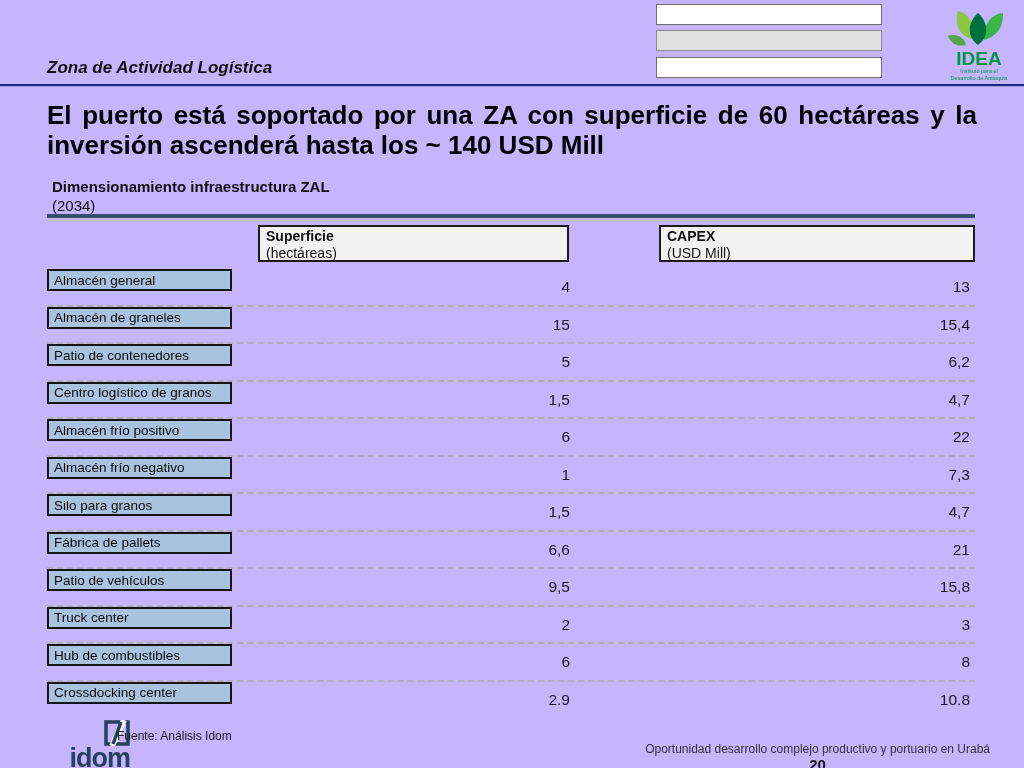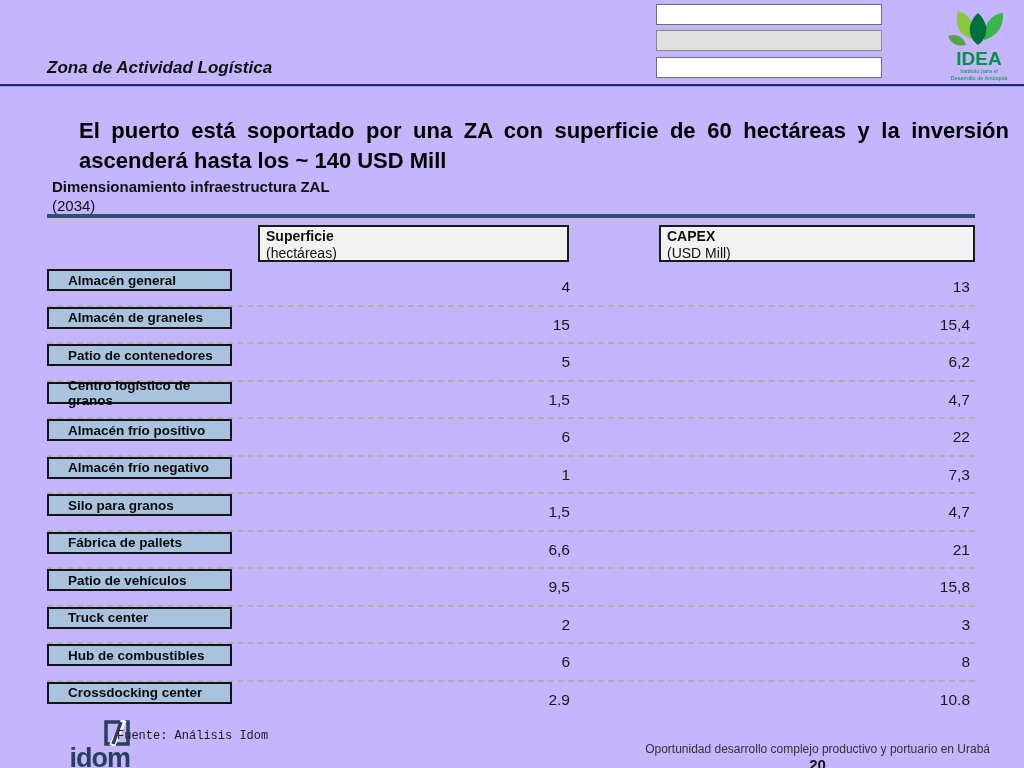--- a/index.html
+++ b/index.html
@@ -21,24 +21,23 @@
   .top-box.b1 { top:4px; }
   .top-box.b2 { top:30px; background:#e0e0e0; border-color:#8a8a8a; }
   .top-box.b3 { top:57px; }
   .idea-logo { position:absolute; left:938px; top:3px; }
   .navy-rule {
     position:absolute; left:0; top:84px; width:1024px; height:3px;
     background:#1d2583; border-bottom:1px solid #9aa2d8;
   }
   
   .headline {
-    position:absolute; left:47px; top:116px; width:930px;
-    font-size:22px; font-weight:bold; line-height:30px; color:#000;
+    position:absolute; left:47px; top:100px; width:930px;
+    font-size:26px; font-weight:bold; line-height:30px; color:#000;
     text-align:justify;
-    margin-left:32px;
   }
   
   .exhibit-heading { position:absolute; left:52px; top:177px; font-size:15px; line-height:19px; }
   .exhibit-heading .t1 { font-weight:bold; }
   .divider { position:absolute; left:47px; top:214px; width:928px; }
   .divider .thick { height:4px; background:#34506e; }
   .divider .thin  { height:1px; background:#c4c4c4; margin-top:2px; }
   
   .col-headers { position:absolute; left:47px; top:225px; width:928px; height:38px; }
   .col-box {
@@ -49,38 +48,38 @@
   .col-box .cname { font-weight:bold; }
   .col-box.sup { left:211px; width:311px; }
   .col-box.cap { left:612px; width:316px; }
   
   .rows { position:absolute; left:47px; top:269px; width:928px; }
   .row { position:relative; height:37.5px; }
   .row:not(:last-child) { border-bottom:2px dashed #b0b0b0; }
   .row-label {
     position:absolute; left:0; top:0; width:185px; height:22px;
     background:#a9c3de; border:2px solid #141414;
-    display:flex; align-items:center; padding-left:19px;
-    font-size:13.5px; font-weight:bold; color:#0a0a0a;
+    display:flex; align-items:center; padding-left:5px;
+    font-size:13.5px; font-weight:normal; color:#0a0a0a;
   }
   .val {
     position:absolute; top:0; left:0; height:36px; line-height:36px;
     text-align:right; font-size:15.5px; color:#1a1a1a;
   }
   .val.val-sup { right:405px; }
   .val.val-cap { right:5px; }
   
   .idom { position:absolute; left:20px; top:720px; width:110px; }
   .idom-row { display:flex; align-items:flex-end;flex-direction:column; }
   .idom-name {
     font-size:27px; font-weight:bold; color:#26405e;
     letter-spacing:-1px; line-height:24px; margin-left:2px;
   }
   .idom-tagline { font-size:12.5px; color:#3a5a7a; letter-spacing:3.5px; margin-top:2px; }
-  .source-note { position:absolute; left:117px; top:729px; font-size:12px; color:#1a1a1a;font-family:Liberation Mono, monospace; }
+  .source-note { position:absolute; left:117px; top:729px; font-size:12px; color:#1a1a1a; }
   .footer-right {
     position:absolute; right:34px; top:742px; height:20px;
     display:flex; align-items:center;flex-direction:column;
   }
   .footer-right .rtitle { font-size:12px; color:#333; }
   .footer-right .vbar { width:3px; height:16px; background:#2d4a9e; margin:0 9px 0 14px; }
   .footer-right .pnum { font-size:15px; font-weight:bold; color:#111; }
 </style>
 </head>
 <body>

